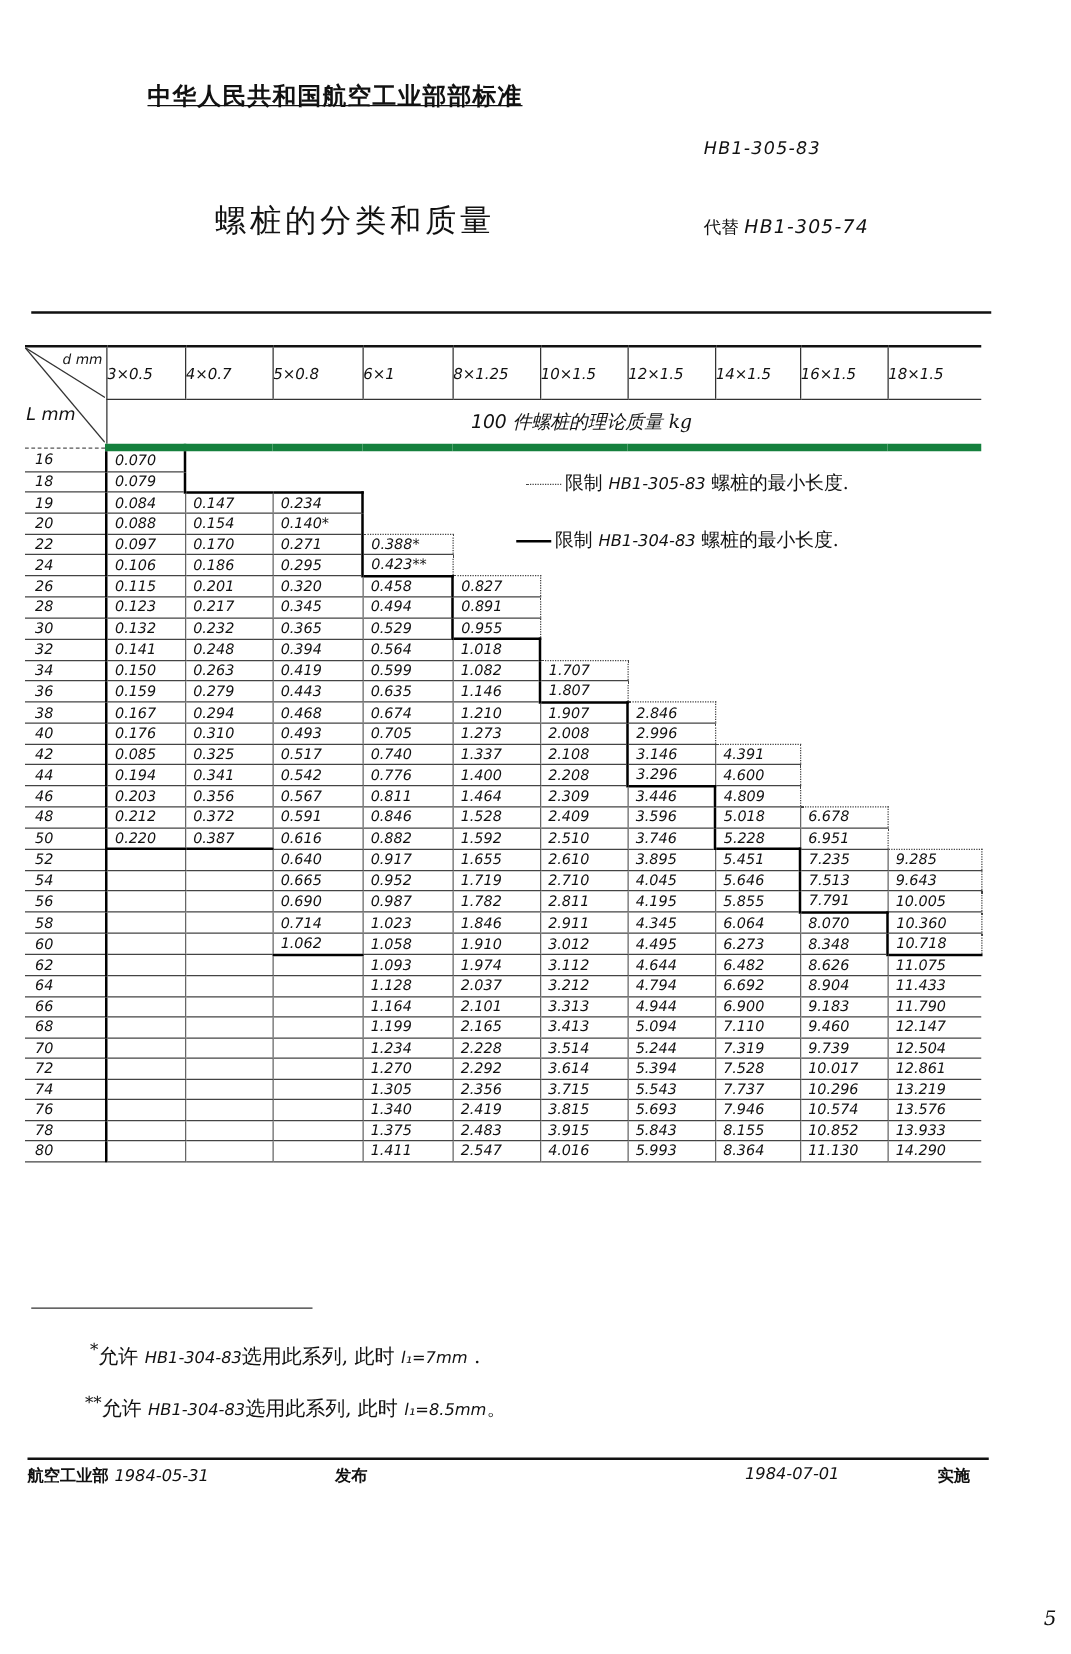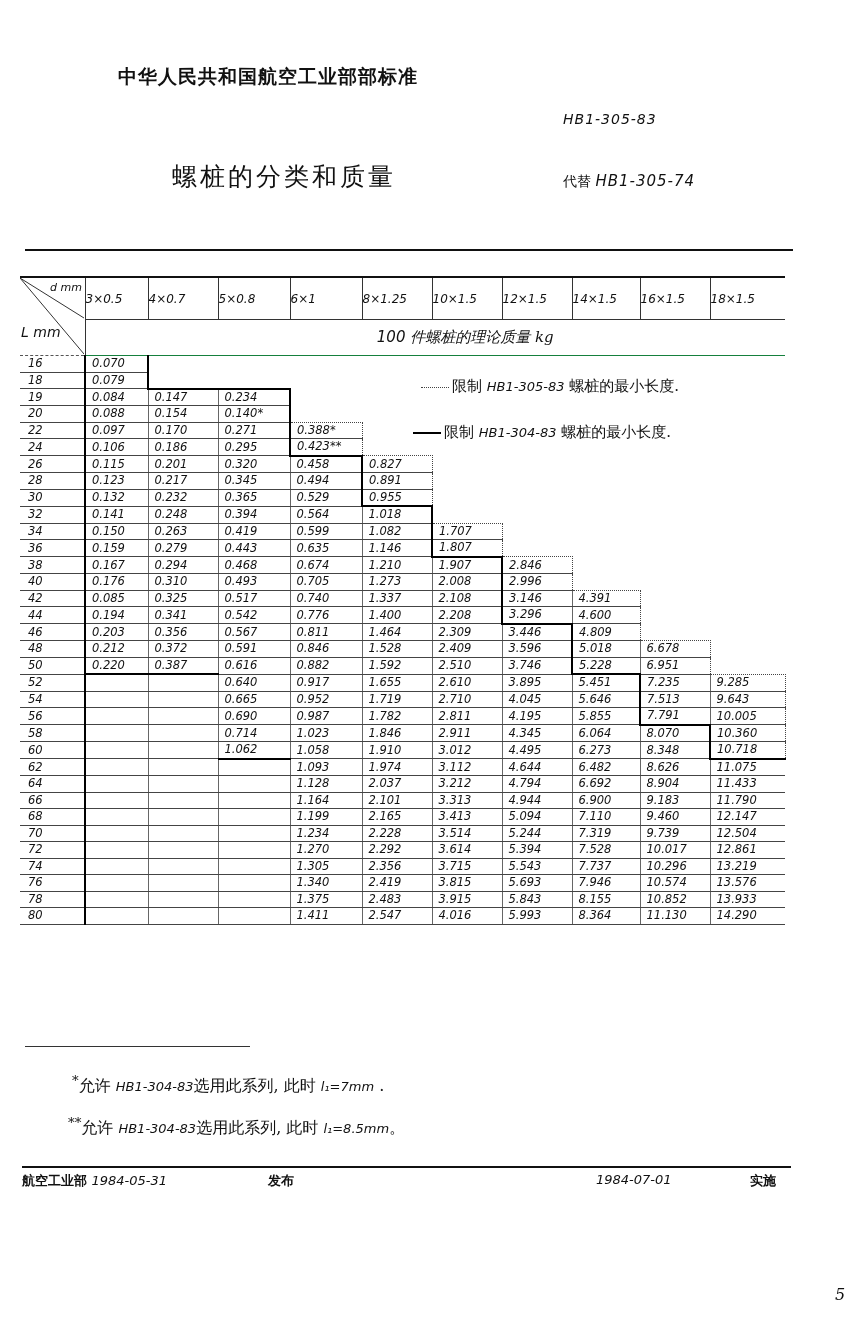--- a/index.html
+++ b/index.html
@@ -1,29 +1,29 @@
 <!DOCTYPE html>
 <html><head>
 <meta charset="utf-8">
 <style>
   html, body { margin:0; padding:0; background:#fff; }
   body { width:857px; height:1323px; position:relative; overflow:hidden; color:#111; font-family:"DejaVu Sans", sans-serif; }
   .abs { position:absolute; }
-  .org { left:118px; top:64px; font-size:19px; font-weight:bold; letter-spacing:1px; }
+  .org { left:118px; top:64px; font-size:19px; font-weight:bold; letter-spacing:1px;text-decoration:underline; }
   .stdno { left:563px; top:111px; font-size:14px; font-style:italic; letter-spacing:1px; }
   .title { left:172px; top:160px; font-size:25px; letter-spacing:3px; font-family:"DejaVu Serif", serif; }
   .replace { left:563px; top:172px; font-size:14px; }
   .replace i { font-size:15px; letter-spacing:1px; }
   .topline { left:25px; top:249px; width:768px; height:2px; background:#111; }
 
   table.grid { position:absolute; left:20px; top:276px; border-collapse:collapse; table-layout:fixed; font-style:italic; font-family:"DejaVu Sans", sans-serif; }
   table.grid td, table.grid th { padding:0; font-weight:normal; text-align:left; white-space:nowrap; overflow:hidden; }
   .hrow th { height:41px; border-top:2px solid #111; border-bottom:1px solid #333; border-left:1px solid #333; font-size:12px; padding-left:5px; }
   .hrow th.corner { border-left:none; position:relative; }
-  .subrow td { height:35px; border-bottom:1px solid #15803d; font-size:15px; text-align:center; }
+  .subrow td { height:35px; border-bottom:6px solid #15803d; font-size:15px; text-align:center; }
   .subrow td.sub { padding-left:60px; text-align:center; border-left:1px solid #333; }
   .drow td { height:15.5px; font-size:11.5px; border-bottom:1px solid #444; line-height:15px; }
   .drow td.len { padding-left:8px; font-size:11.5px; }
   .drow td.v { padding-left:6px; border-left:1px solid #666; }
   .drow td.empty { border-left:1px solid #666; }
   .drow td.blank { border-bottom:none; border-left:none; }
   .drow td.bl { border-left:2px solid #000 !important; }
   .drow td.bt { border-top:2px solid #000; }
   .drow td.dt { border-top:1px dotted #444; }
   .drow td.dr { border-right:1px dotted #444; }

